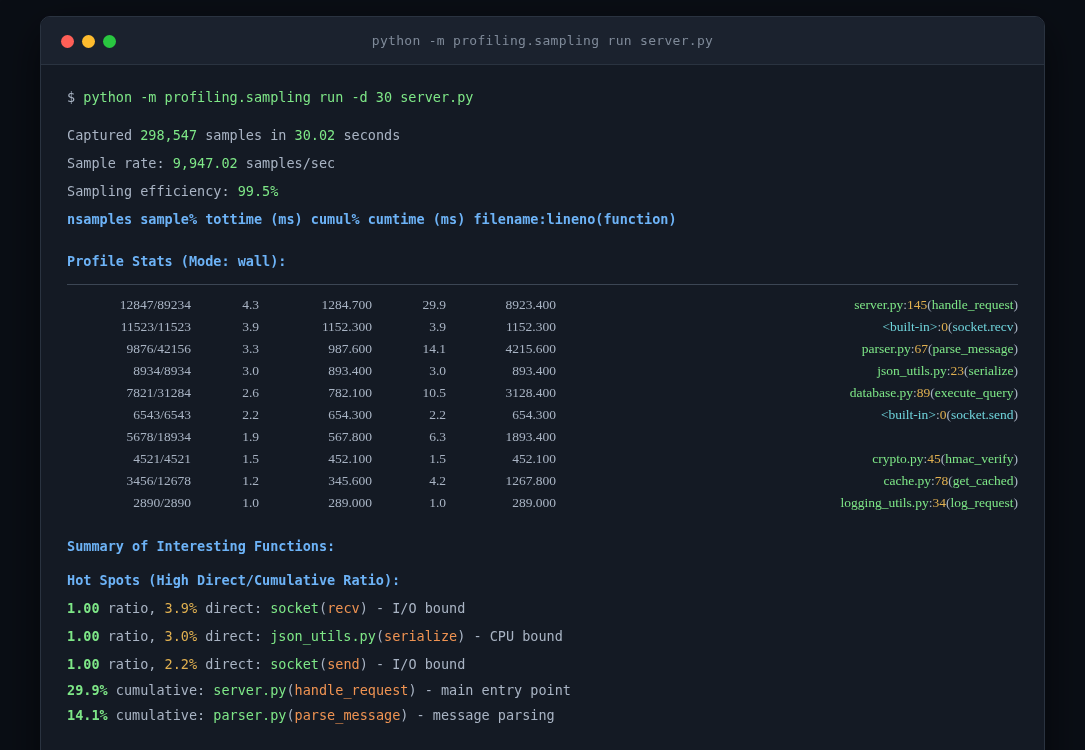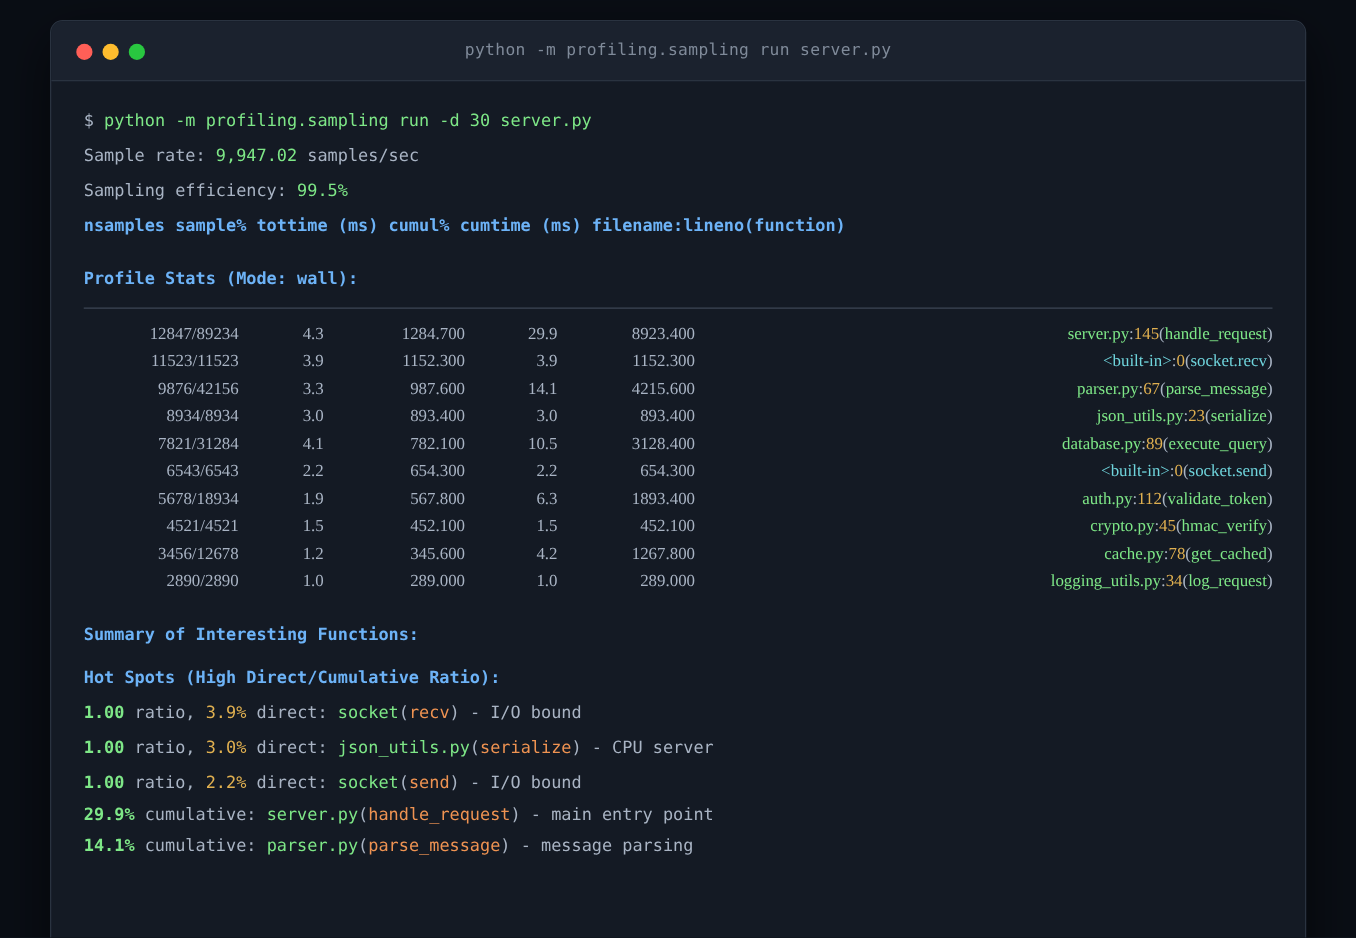--- a/index.html
+++ b/index.html
@@ -58,20 +58,21 @@
     <div class="titlebar">
       <div class="lights">
         <span class="light red"></span>
         <span class="light yellow"></span>
         <span class="light green"></span>
       </div>
       <div class="title">python -m profiling.sampling run server.py</div>
     </div>
     <div class="tcontent" id="output">
         <div class="line "><span class="c-fg">$ </span><span class="c-green">python -m profiling.sampling run -d 30 server.py</span></div>
+        <div class="line mt10"><span class="c-fg">Captured </span><span class="c-green">298,547</span><span class="c-fg"> samples in </span><span class="c-green">30.02</span><span class="c-fg"> seconds</span></div>
         <div class="line "><span class="c-fg">Sample rate: </span><span class="c-green">9,947.02</span><span class="c-fg"> samples/sec</span></div>
         <div class="line "><span class="c-fg">Sampling efficiency: </span><span class="c-green">99.5%</span></div>
         <div class="line "><span class="c-blue b">nsamples sample% tottime (ms) cumul% cumtime (ms) filename:lineno(function)</span></div>
         <div class="line mt14"><span class="c-blue b">Profile Stats (Mode: wall):</span></div>
         <div class="rule"></div>
         <div class="trow">
           <span class="cell c-fg">12847/89234</span>
           <span class="cell c-fg">4.3</span>
           <span class="cell c-fg">1284.700</span>
           <span class="cell c-fg">29.9</span>
@@ -97,41 +98,40 @@
         <div class="trow">
           <span class="cell c-fg">8934/8934</span>
           <span class="cell c-fg">3.0</span>
           <span class="cell c-fg">893.400</span>
           <span class="cell c-fg">3.0</span>
           <span class="cell c-fg">893.400</span>
           <span class="cell loc"><span class="c-green">json_utils.py</span><span class="c-fg">:</span><span class="c-yellow">23</span><span class="c-fg">(</span><span class="c-green">serialize</span><span class="c-fg">)</span></span>
         </div>
         <div class="trow">
           <span class="cell c-fg">7821/31284</span>
-          <span class="cell c-fg">4.1</span>
+          <span class="cell c-fg">2.6</span>
           <span class="cell c-fg">782.100</span>
           <span class="cell c-fg">10.5</span>
           <span class="cell c-fg">3128.400</span>
           <span class="cell loc"><span class="c-green">database.py</span><span class="c-fg">:</span><span class="c-yellow">89</span><span class="c-fg">(</span><span class="c-green">execute_query</span><span class="c-fg">)</span></span>
         </div>
         <div class="trow">
           <span class="cell c-fg">6543/6543</span>
           <span class="cell c-fg">2.2</span>
           <span class="cell c-fg">654.300</span>
           <span class="cell c-fg">2.2</span>
           <span class="cell c-fg">654.300</span>
           <span class="cell loc"><span class="c-cyan">&lt;built-in&gt;</span><span class="c-fg">:</span><span class="c-yellow">0</span><span class="c-fg">(</span><span class="c-cyan">socket.send</span><span class="c-fg">)</span></span>
         </div>
         <div class="trow">
           <span class="cell c-fg">5678/18934</span>
           <span class="cell c-fg">1.9</span>
           <span class="cell c-fg">567.800</span>
           <span class="cell c-fg">6.3</span>
           <span class="cell c-fg">1893.400</span>
-          <span class="cell loc"><span class="c-green">auth.py</span><span class="c-fg">:</span><span class="c-yellow">112</span><span class="c-fg">(</span><span class="c-green">validate_token</span><span class="c-fg">)</span></span>
         </div>
         <div class="trow">
           <span class="cell c-fg">4521/4521</span>
           <span class="cell c-fg">1.5</span>
           <span class="cell c-fg">452.100</span>
           <span class="cell c-fg">1.5</span>
           <span class="cell c-fg">452.100</span>
           <span class="cell loc"><span class="c-green">crypto.py</span><span class="c-fg">:</span><span class="c-yellow">45</span><span class="c-fg">(</span><span class="c-green">hmac_verify</span><span class="c-fg">)</span></span>
         </div>
         <div class="trow">
@@ -146,19 +146,19 @@
           <span class="cell c-fg">2890/2890</span>
           <span class="cell c-fg">1.0</span>
           <span class="cell c-fg">289.000</span>
           <span class="cell c-fg">1.0</span>
           <span class="cell c-fg">289.000</span>
           <span class="cell loc"><span class="c-green">logging_utils.py</span><span class="c-fg">:</span><span class="c-yellow">34</span><span class="c-fg">(</span><span class="c-green">log_request</span><span class="c-fg">)</span></span>
         </div>
         <div class="line mt18"><span class="c-blue b">Summary of Interesting Functions:</span></div>
         <div class="line mt6"><span class="c-blue b">Hot Spots (High Direct/Cumulative Ratio):</span></div>
         <div class="line "><span class="c-green b">1.00</span><span class="c-fg"> ratio, </span><span class="c-yellow">3.9%</span><span class="c-fg"> direct: </span><span class="c-green">socket</span><span class="c-fg">(</span><span class="c-orange">recv</span><span class="c-fg">) - I/O bound</span></div>
-        <div class="line "><span class="c-green b">1.00</span><span class="c-fg"> ratio, </span><span class="c-yellow">3.0%</span><span class="c-fg"> direct: </span><span class="c-green">json_utils.py</span><span class="c-fg">(</span><span class="c-orange">serialize</span><span class="c-fg">) - CPU server</span></div>
+        <div class="line "><span class="c-green b">1.00</span><span class="c-fg"> ratio, </span><span class="c-yellow">3.0%</span><span class="c-fg"> direct: </span><span class="c-green">json_utils.py</span><span class="c-fg">(</span><span class="c-orange">serialize</span><span class="c-fg">) - CPU bound</span></div>
         <div class="line "><span class="c-green b">1.00</span><span class="c-fg"> ratio, </span><span class="c-yellow">2.2%</span><span class="c-fg"> direct: </span><span class="c-green">socket</span><span class="c-fg">(</span><span class="c-orange">send</span><span class="c-fg">) - I/O bound</span></div>
         <div class="line lh25"><span class="c-green b">29.9%</span><span class="c-fg"> cumulative: </span><span class="c-green">server.py</span><span class="c-fg">(</span><span class="c-orange">handle_request</span><span class="c-fg">) - main entry point</span></div>
         <div class="line lh25"><span class="c-green b">14.1%</span><span class="c-fg"> cumulative: </span><span class="c-green">parser.py</span><span class="c-fg">(</span><span class="c-orange">parse_message</span><span class="c-fg">) - message parsing</span></div>
       </div>
   </div>
 </div>
 
 </body></html>

